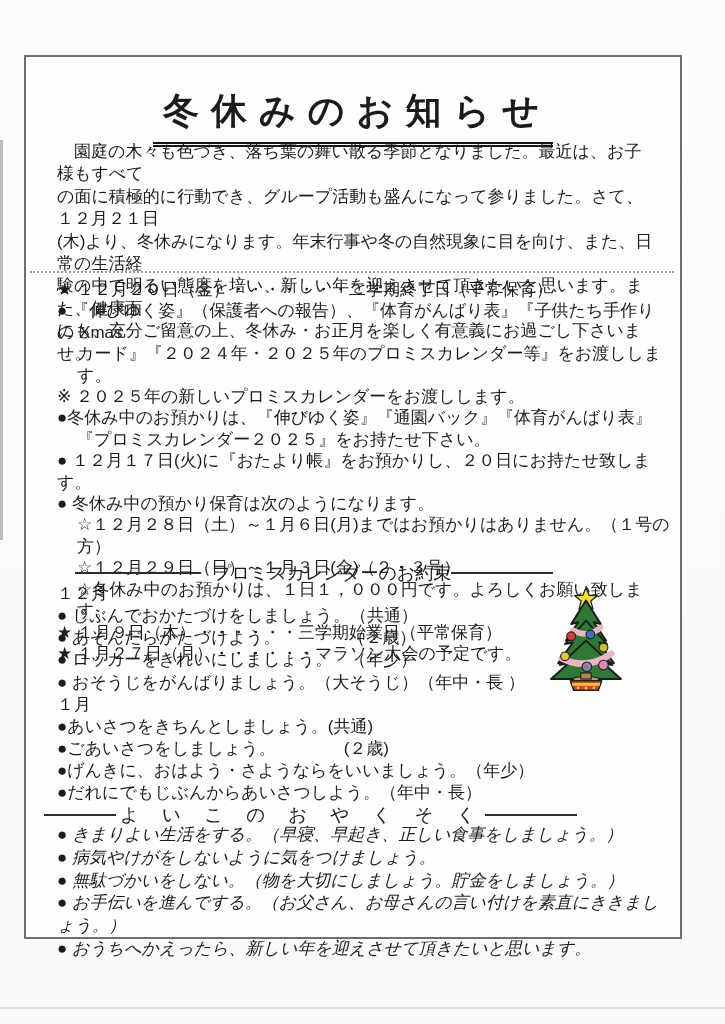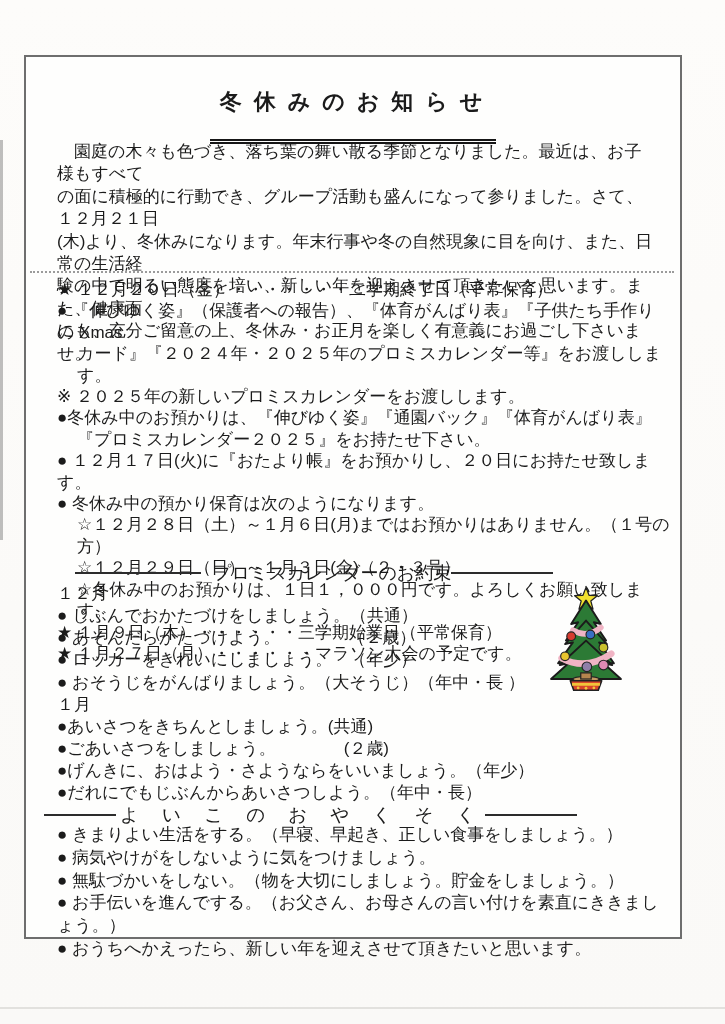--- a/index.html
+++ b/index.html
@@ -19,22 +19,22 @@
   .frame{
     position:absolute;left:24px;top:55px;width:654px;height:880px;
     border:2px solid #6e6e6e;
     background:#fefefd;
   }
 
   
   .title-row{position:absolute;top:30px;left:0;width:100%;text-align:center;}
   .title-text{
     display:inline-block;
-    font-size:22px;font-weight:700;letter-spacing:12px;
-    padding:0 2px 22px 10px;
+    font-size:36px;font-weight:700;letter-spacing:12px;
+    padding:0 2px 6px 10px;
     border-bottom:5px double #161616;
     white-space:nowrap;
   }
 
   
   .intro{position:absolute;top:84px;left:31px;width:596px;font-size:17px;line-height:22.4px;}
   .pline{white-space:pre-wrap;}
 
   
   .dotted{position:absolute;top:214px;left:4px;width:644px;border-top:2px dotted #9b9b9b;}
@@ -54,21 +54,21 @@
   .yoiko-header .r1{width:72px;}
   .yoiko-header .hd-text{letter-spacing:9px;padding-left:4px;}
   .yoiko-header .r2{width:92px;}
 
   
   .promise{position:absolute;top:526px;left:31px;width:480px;font-size:17px;}
   .month-label{line-height:22px;}
   .promise .item{line-height:22.2px;white-space:pre-wrap;}
 
   
-  .yoiko{position:absolute;top:767px;left:31px;width:614px;font-size:17px;}
+  .yoiko{position:absolute;top:767px;left:31px;width:614px;font-size:17px;font-style:italic;}
   .yoiko .item{line-height:22.8px;white-space:pre-wrap;}
 
   
   .snow-layer{position:absolute;left:0;top:0;width:100%;height:100%;pointer-events:none;}
   .snowflake{position:absolute;line-height:1;}
 
   
   .tree{position:absolute;left:512px;top:528px;width:96px;height:106px;}
 </style>
 </head>

